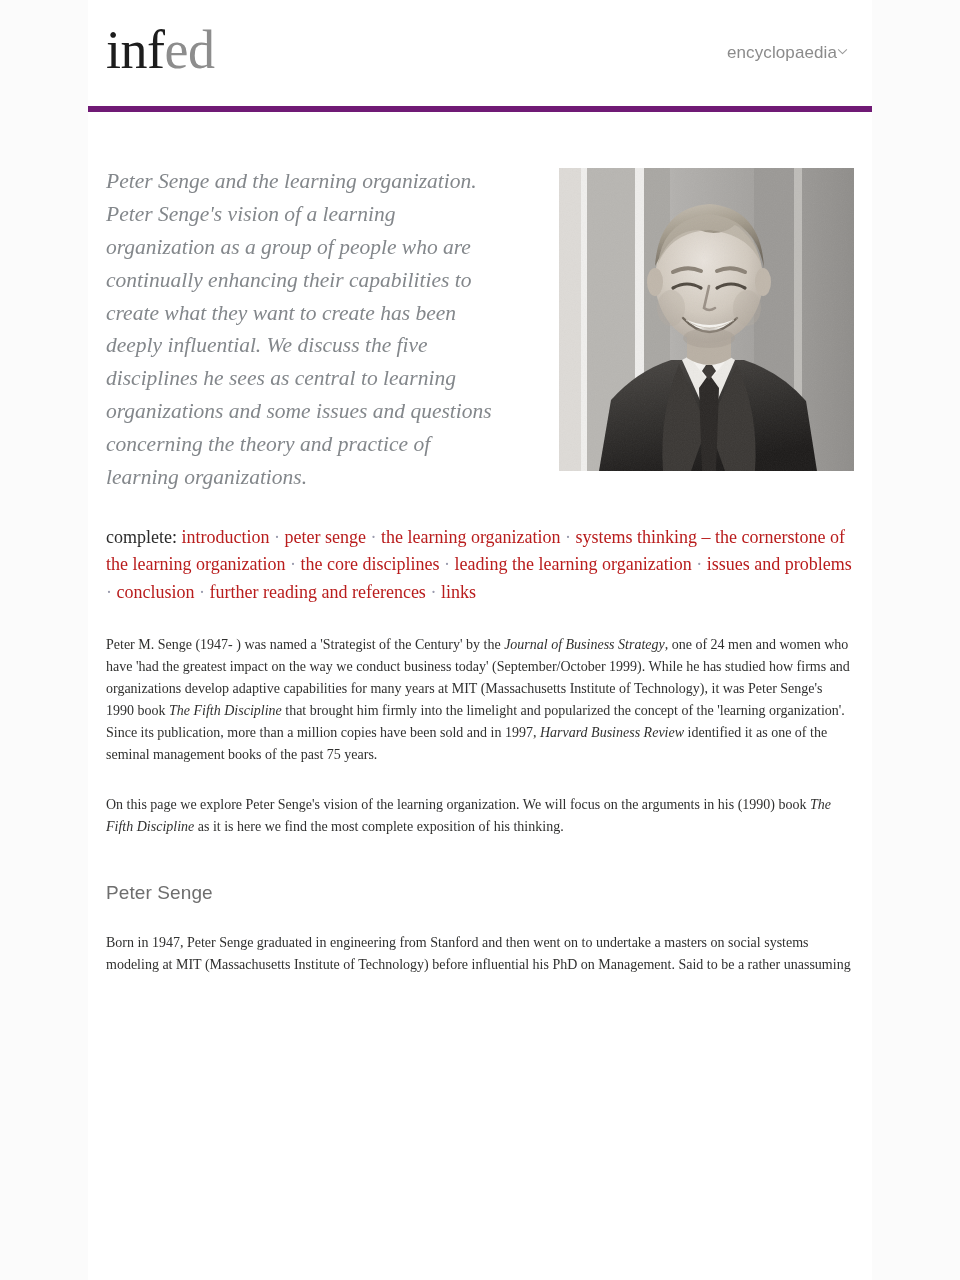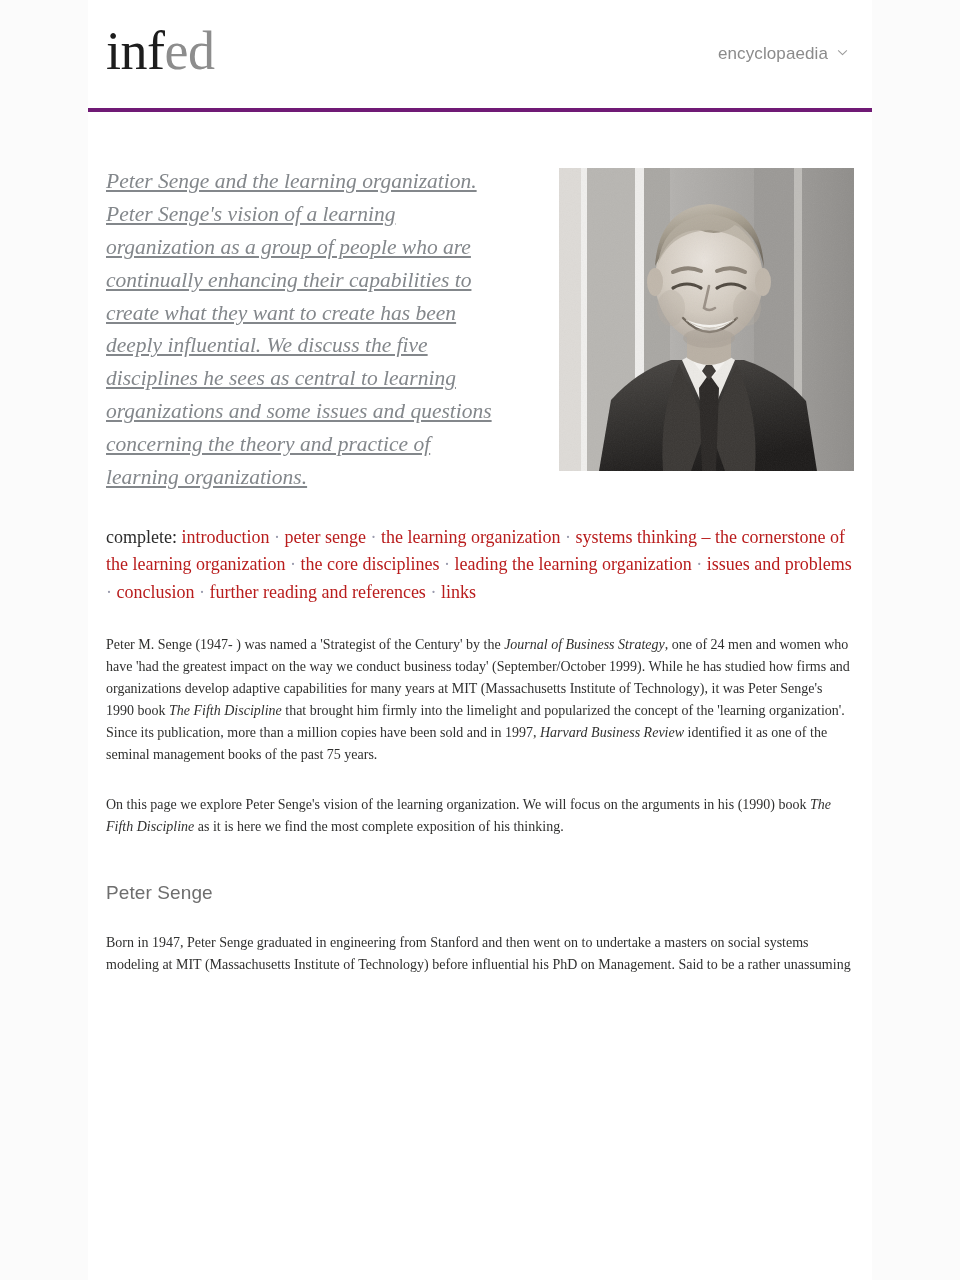--- a/index.html
+++ b/index.html
@@ -32,21 +32,21 @@
   }
 
   
   .site-header {
     height: 112px;
     padding: 0 18px;
     box-sizing: border-box;
     display: flex;
     align-items: center;
     justify-content: space-between;
-    border-bottom: 4px solid #701a75;
+    border-bottom: 6px solid #701a75;
   }
 
   .brand-logo {
     font-family: "Liberation Serif", "DejaVu Serif", serif;
     font-size: 54px;
     line-height: 1;
     letter-spacing: -0.5px;
     user-select: none;
     padding-bottom: 6px;
   }
@@ -54,21 +54,20 @@
   .brand-logo .logo-light { color: #8d8d8d; }
 
   .nav-area {
     display: flex;
     align-items: center;
     padding-right: 6px;
   }
   .nav-item {
     display: inline-flex;
     align-items: center;
-    gap: 9px;
     font-family: "Liberation Sans", "DejaVu Sans", sans-serif;
     font-size: 17px;
     color: #8b8b8b;
     letter-spacing: 0.1px;
     cursor: pointer;
   }
   .chevron-down {
     display: inline-block;
     width: 11px;
     height: 11px;
@@ -110,21 +109,20 @@
   .portrait-figure svg { display: block; width: 100%; height: 100%; }
 
   .intro-text {
     font-family: "Liberation Serif", "DejaVu Serif", serif;
     font-style: italic;
     font-size: 21.5px;
     line-height: 1.53;
     color: #83878b;
     margin: 0;
     max-width: 398px;
-    text-decoration: underline;
   }
 
   .contents-line {
     clear: both;
     font-family: "Liberation Serif", "DejaVu Serif", serif;
     font-size: 18px;
     line-height: 1.52;
     color: #2b2b2b;
     margin: 30px 0 0 0;
   }

